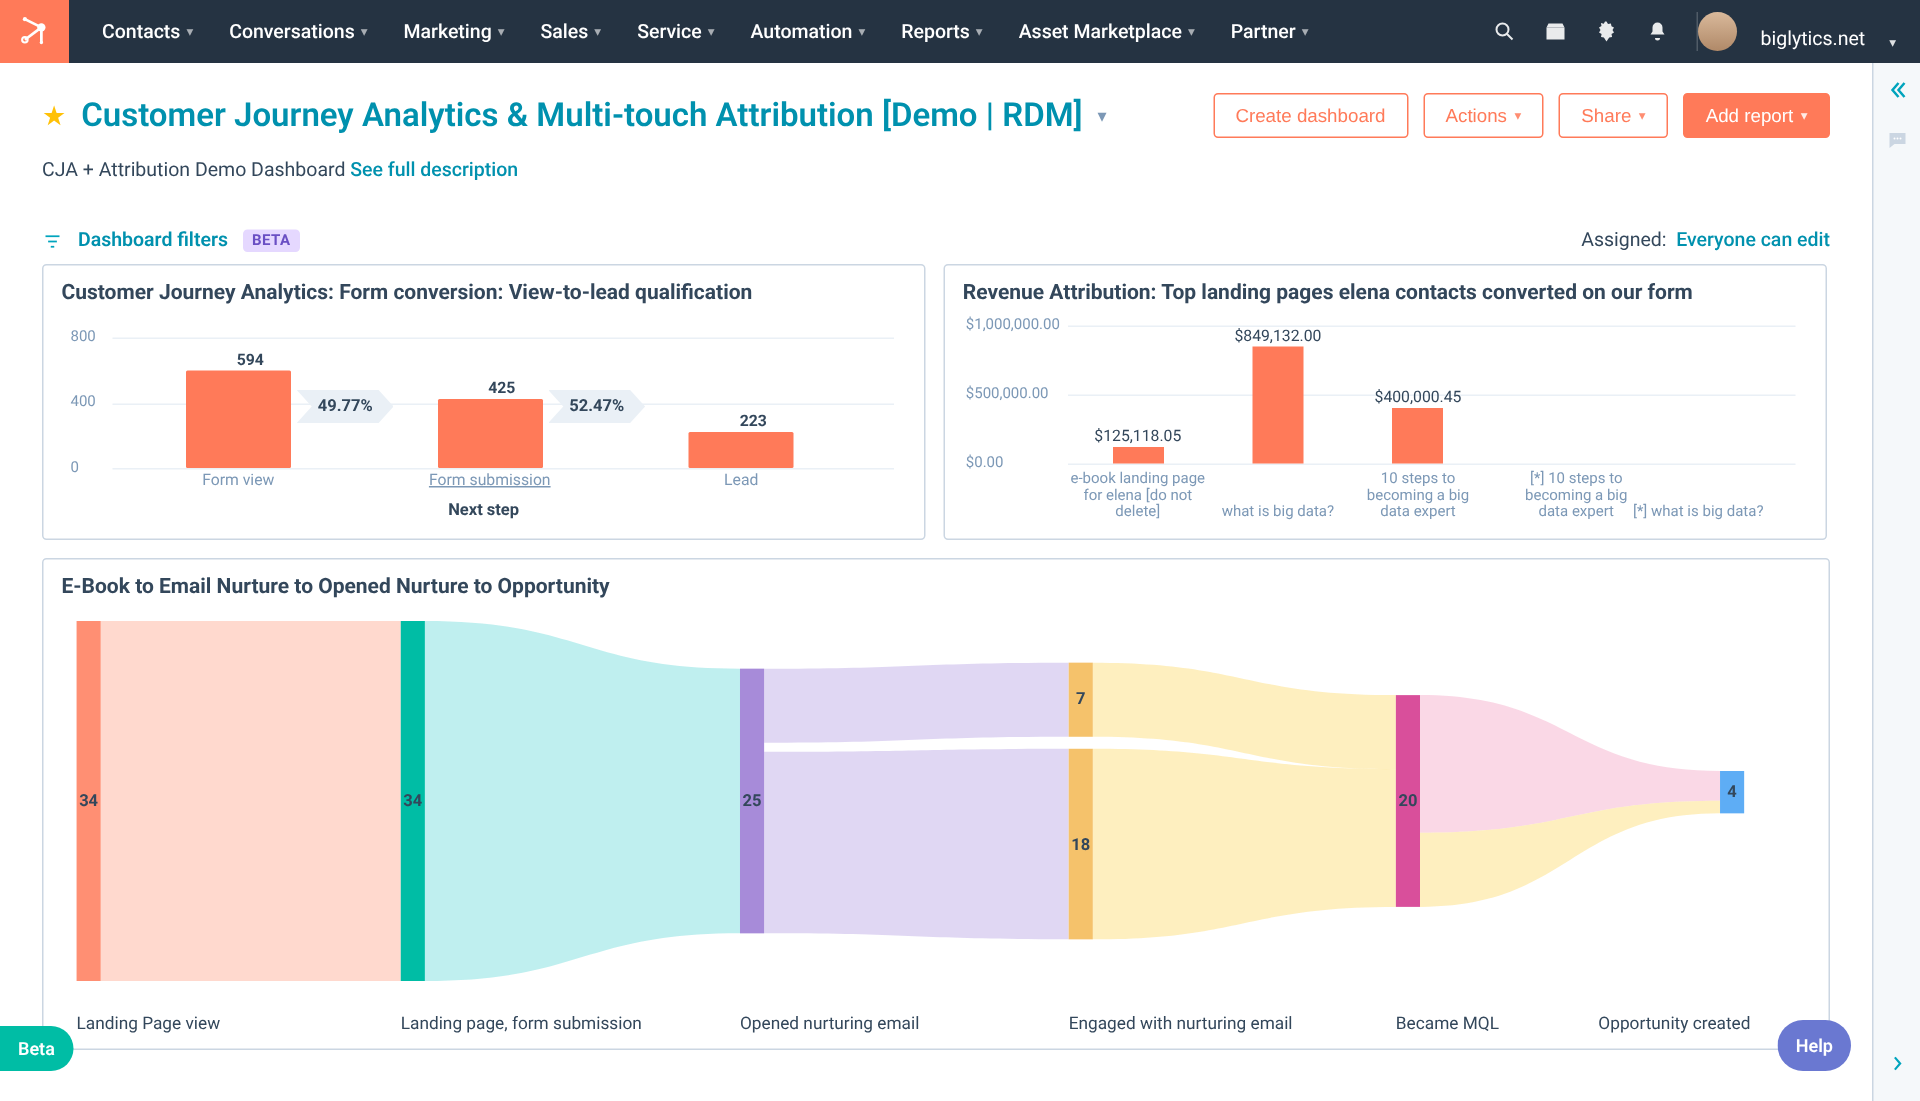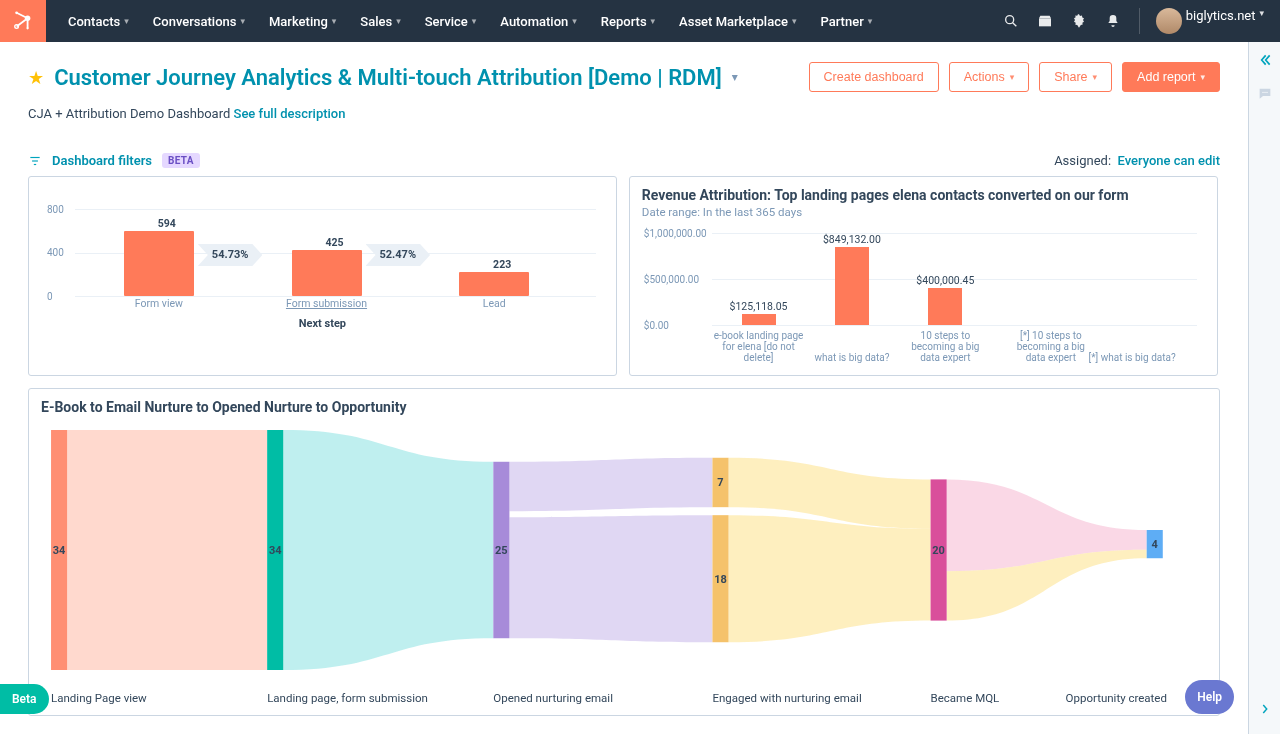--- a/index.html
+++ b/index.html
@@ -23,21 +23,21 @@
   *{box-sizing:border-box;}
   body{margin:0;font-family:-apple-system,BlinkMacSystemFont,"Segoe UI",Roboto,Helvetica,Arial,sans-serif;color:var(--text);background:#fff;font-size:13px;}
   
   .topnav{background:var(--topnav);height:42px;display:flex;align-items:center;padding:0 16px;color:#fff;}
   .logo{width:46px;height:42px;background:var(--orange);display:flex;align-items:center;justify-content:center;margin-left:-16px;margin-right:12px;}
   .nav-items{display:flex;gap:4px;}
   .nav-item{padding:6px 10px;font-weight:500;cursor:pointer;display:flex;align-items:center;gap:4px;}
   .nav-item .caret{opacity:.6;font-size:9px;}
   .nav-right{margin-left:auto;display:flex;align-items:center;gap:18px;}
   .nav-icon{width:16px;height:16px;opacity:.9;cursor:pointer;}
-  .account{display:flex;align-items:flex-start;gap:4px;padding-left:16px;border-left:1px solid rgba(255,255,255,.2);}
+  .account{display:flex;align-items:flex-end;gap:16px;border-left:1px solid rgba(255,255,255,.2);}
   .avatar{width:26px;height:26px;border-radius:50%;background:linear-gradient(#d9b99b,#b08968);}
   
   .rail{position:fixed;right:0;top:42px;bottom:0;width:32px;border-left:1px solid var(--line);background:var(--bg);display:flex;flex-direction:column;align-items:center;padding-top:10px;gap:18px;}
   .rail svg{color:var(--teal);}
   
   .main{padding:20px 28px;margin-right:32px;}
   .title-row{display:flex;align-items:center;gap:10px;}
   .star{color:#ffc107;font-size:18px;}
   .page-title{color:#33475b;font-size:22px;font-weight:600;color:var(--link);}
   .title-caret{color:var(--muted);font-size:12px;}
@@ -221,20 +221,21 @@
     <span class="beta">BETA</span>
     <div class="assigned">
       <span>Assigned:</span>
       &nbsp;<a href="#">Everyone can edit</a>
     </div>
   </div>
 
   <div class="row">
 
     <div class="card half">
+      <div class="card-title">Customer Journey Analytics: Form conversion: View-to-lead qualification</div>
       <div class="funnel-chart">
 
         <span class="y-label" style="top:20px">800</span>
         <span class="y-label" style="top:63px">400</span>
         <span class="y-label" style="top:107px">0</span>
         <div class="funnel-axes">
           <div class="grid-line" style="top:0"></div>
           <div class="grid-line" style="top:50%"></div>
           <div class="grid-line" style="top:100%"></div>
         </div>
@@ -248,30 +249,29 @@
             <div class="fbar" style="left: 384.167px; height: 24.2512px;">
               <span class="val">223</span>
             </div>
           </div>
         <div id="funnel-cats">
             <div class="fcat" style="left: 117.833px; bottom: 14px;">Form view</div>
             <div class="fcat" style="left: 285.5px; bottom: 14px; text-decoration: underline;">Form submission</div>
             <div class="fcat" style="left: 453.167px; bottom: 14px;">Lead</div>
           </div>
         <div id="funnel-arrows">
-            <div class="pct-arrow" style="left: 156.833px; top: 55px;">54.73%</div>
+            <div class="pct-arrow" style="left: 156.833px; top: 55px;">49.77%</div>
             <div class="pct-arrow" style="left: 324.5px; top: 55px;">52.47%</div>
           </div>
         <div class="xaxis-label">Next step</div>
       </div>
     </div>
 
     <div class="card half">
       <div class="card-title">Revenue Attribution: Top landing pages elena contacts converted on our form</div>
-      <div class="card-sub">Date range: In the last 365 days</div>
       <div class="rev-chart">
         <span class="ry-label" style="top:8px">$1,000,000.00</span>
         <span class="ry-label" style="top:54px">$500,000.00</span>
         <span class="ry-label" style="top:100px">$0.00</span>
         <div class="rev-axes">
           <div class="grid-line" style="top:0"></div>
           <div class="grid-line" style="top:50%"></div>
           <div class="grid-line" style="top:100%"></div>
         </div>
         <div class="rev-bars" id="rev-bars">

